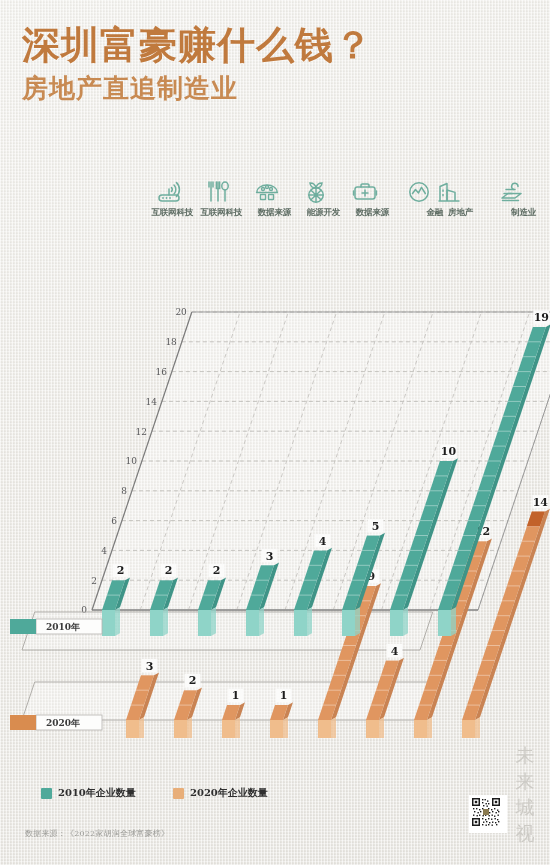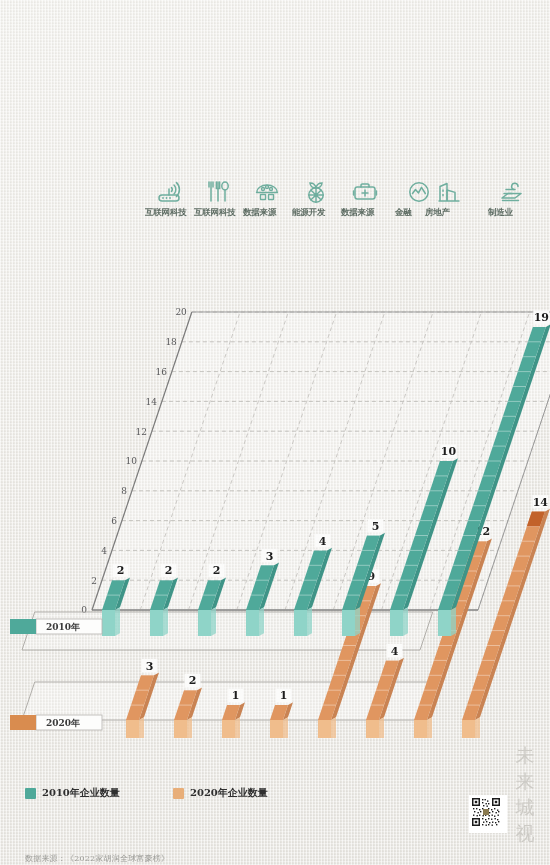--- a/index.html
+++ b/index.html
@@ -28,21 +28,21 @@
     text-shadow:0 1px 0 rgba(255,255,255,.5);
   }
   .hdr h2{
     margin:4px 0 0 0;font-size:26px;line-height:32px;font-weight:bold;
     color:#c88a52;letter-spacing:1px;
     font-family:"DejaVu Serif","Liberation Serif",serif;
   }
 
   
   .iconrow{position:absolute;left:145px;top:180px;width:390px;height:46px;}
-  .icocell{position:absolute;top:0;width:48px;text-align:left;}
+  .icocell{position:absolute;top:0;width:48px;text-align:right;}
   .icocell svg{display:block;margin:0 auto;}
   .icolbl{
     font-size:8.5px;color:#5e6d64;margin-top:3px;white-space:nowrap;
     font-family:"DejaVu Serif","Liberation Serif",serif;font-weight:bold;
     letter-spacing:-.2px;
   }
 
   
   #chart{position:absolute;left:0;top:228px;width:550px;height:510px;}
   #chart svg{position:absolute;left:0;top:0;}
@@ -54,40 +54,44 @@
 
   
   .legend{position:absolute;left:25px;top:786px;width:330px;height:16px;}
   .lg{position:absolute;top:0;display:flex;align-items:center;gap:6px;}
   .sw{width:11px;height:11px;border-radius:1px;display:block;}
   .lgtxt{font-size:10px;color:#2f2f2f;font-weight:bold;font-family:"DejaVu Serif",serif;white-space:nowrap;}
 
   .source{
     position:absolute;left:25px;top:828px;
     font-size:8px;color:#9a9a96;letter-spacing:.2px;
-    font-family:"DejaVu Serif",serif;white-space:nowrap;margin-top:25px;
+    font-family:"DejaVu Serif",serif;white-space:nowrap;
   }
 
   
   .wm{
     position:absolute;right:12px;top:742px;width:26px;
     font-size:19px;line-height:26px;color:#cdcbc6;
     font-family:"DejaVu Serif",serif;text-align:center;
   }
   .wm span{display:block;}
   .qr{position:absolute;right:43px;top:795px;width:34px;height:34px;background:#fff;padding:2px;}
   .qr svg{display:block;}
 </style>
 </head>
 <body>
 
 <div id="paper"></div>
 
 <div id="root">
 
+  <div class="hdr">
+    <h1>深圳富豪赚什么钱？</h1>
+    <h2>房地产直追制造业</h2>
+  </div>
 
   <div class="iconrow" id="iconrow">
       <div class="icocell" style="left: 0px;">
         <div>
           <svg width="26" height="24" viewBox="0 0 26 24">
             <g fill="none" stroke="#6fae9e" stroke-width="1.5" stroke-linecap="round">
      <rect x="3" y="15" width="20" height="6" rx="3"></rect>
               <circle cx="7" cy="18" r=".9" fill="#6fae9e" stroke="none"></circle>
      <circle cx="10.5" cy="18" r=".9" fill="#6fae9e" stroke="none"></circle>
               <circle cx="14" cy="18" r=".9" fill="#6fae9e" stroke="none"></circle>
@@ -480,21 +484,21 @@
         </g>
         <g>
           <line x1="549.881" y1="292.84999999999997" x2="566.881" y2="292.84999999999997" stroke="#555" stroke-width="0.9"></line>
           <circle cx="569.881" cy="292.84999999999997" r="2.6" fill="none" stroke="#555" stroke-width="0.9"></circle>
           <text x="574.881" y="296.24999999999994" class="annot">电子烟</text>
         </g>
       </svg>
   </div>
 
   <div class="legend" id="legend">
-      <div class="lg" style="left: 0px;">
+      <div class="lg" style="left: 16px;">
         <span class="sw" style="background: rgb(79, 169, 154);"></span>
         <span class="lgtxt">2010年企业数量</span>
       </div>
       <div class="lg" style="left: 148px; align-items: center;">
         <span class="sw" style="background: rgb(232, 174, 121);"></span>
         <span class="lgtxt">2020年企业数量</span>
       </div>
     </div>
 
   <div class="source">数据来源：《2022家胡润全球富豪榜》</div>

